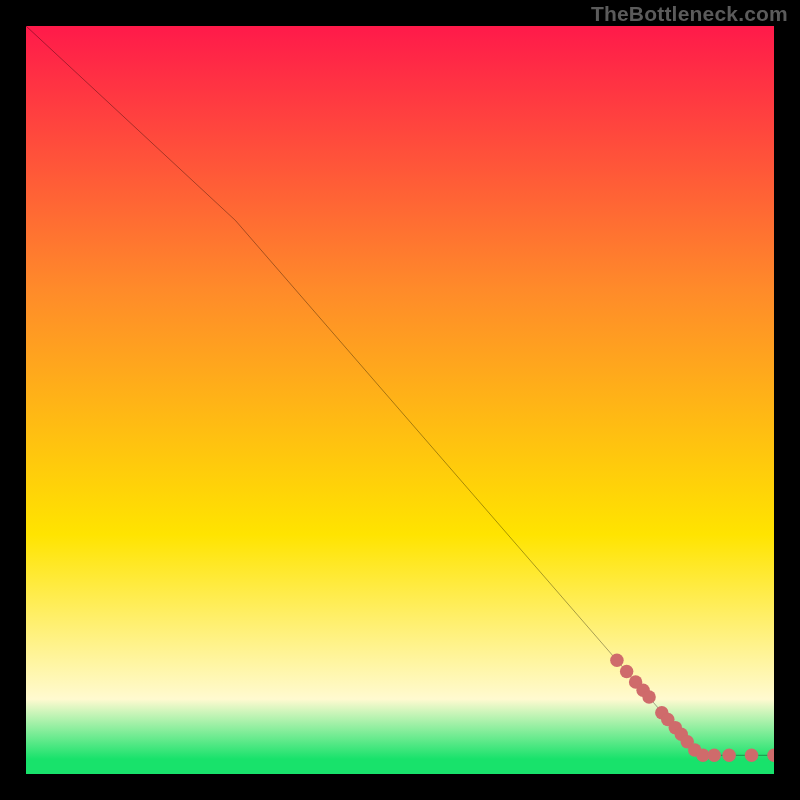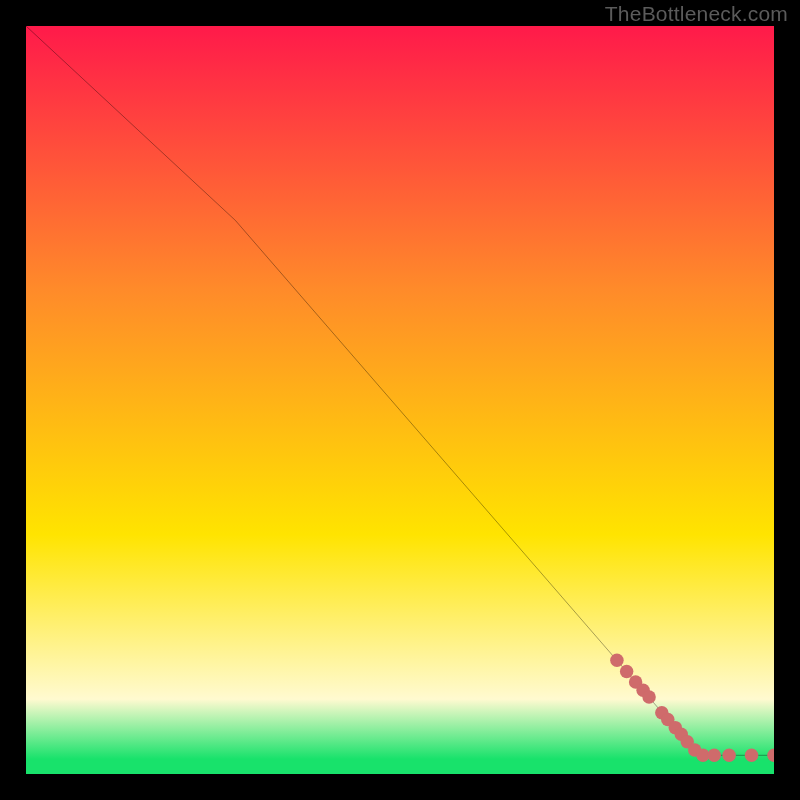--- a/index.html
+++ b/index.html
@@ -16,21 +16,21 @@
     width: 800px;
     height: 800px;
     background: #000000;
   }
   .watermark {
     position: absolute;
     top: 2px;
     right: 12px;
     color: #5b5b5b;
     font-size: 21px;
-    font-weight: 400;
+    font-weight: 700;
     letter-spacing: 0.2px;
   }
   .plot-wrap {
     position: absolute;
     left: 26px;
     top: 26px;
     width: 748px;
     height: 748px;
   }
   svg.plot {

